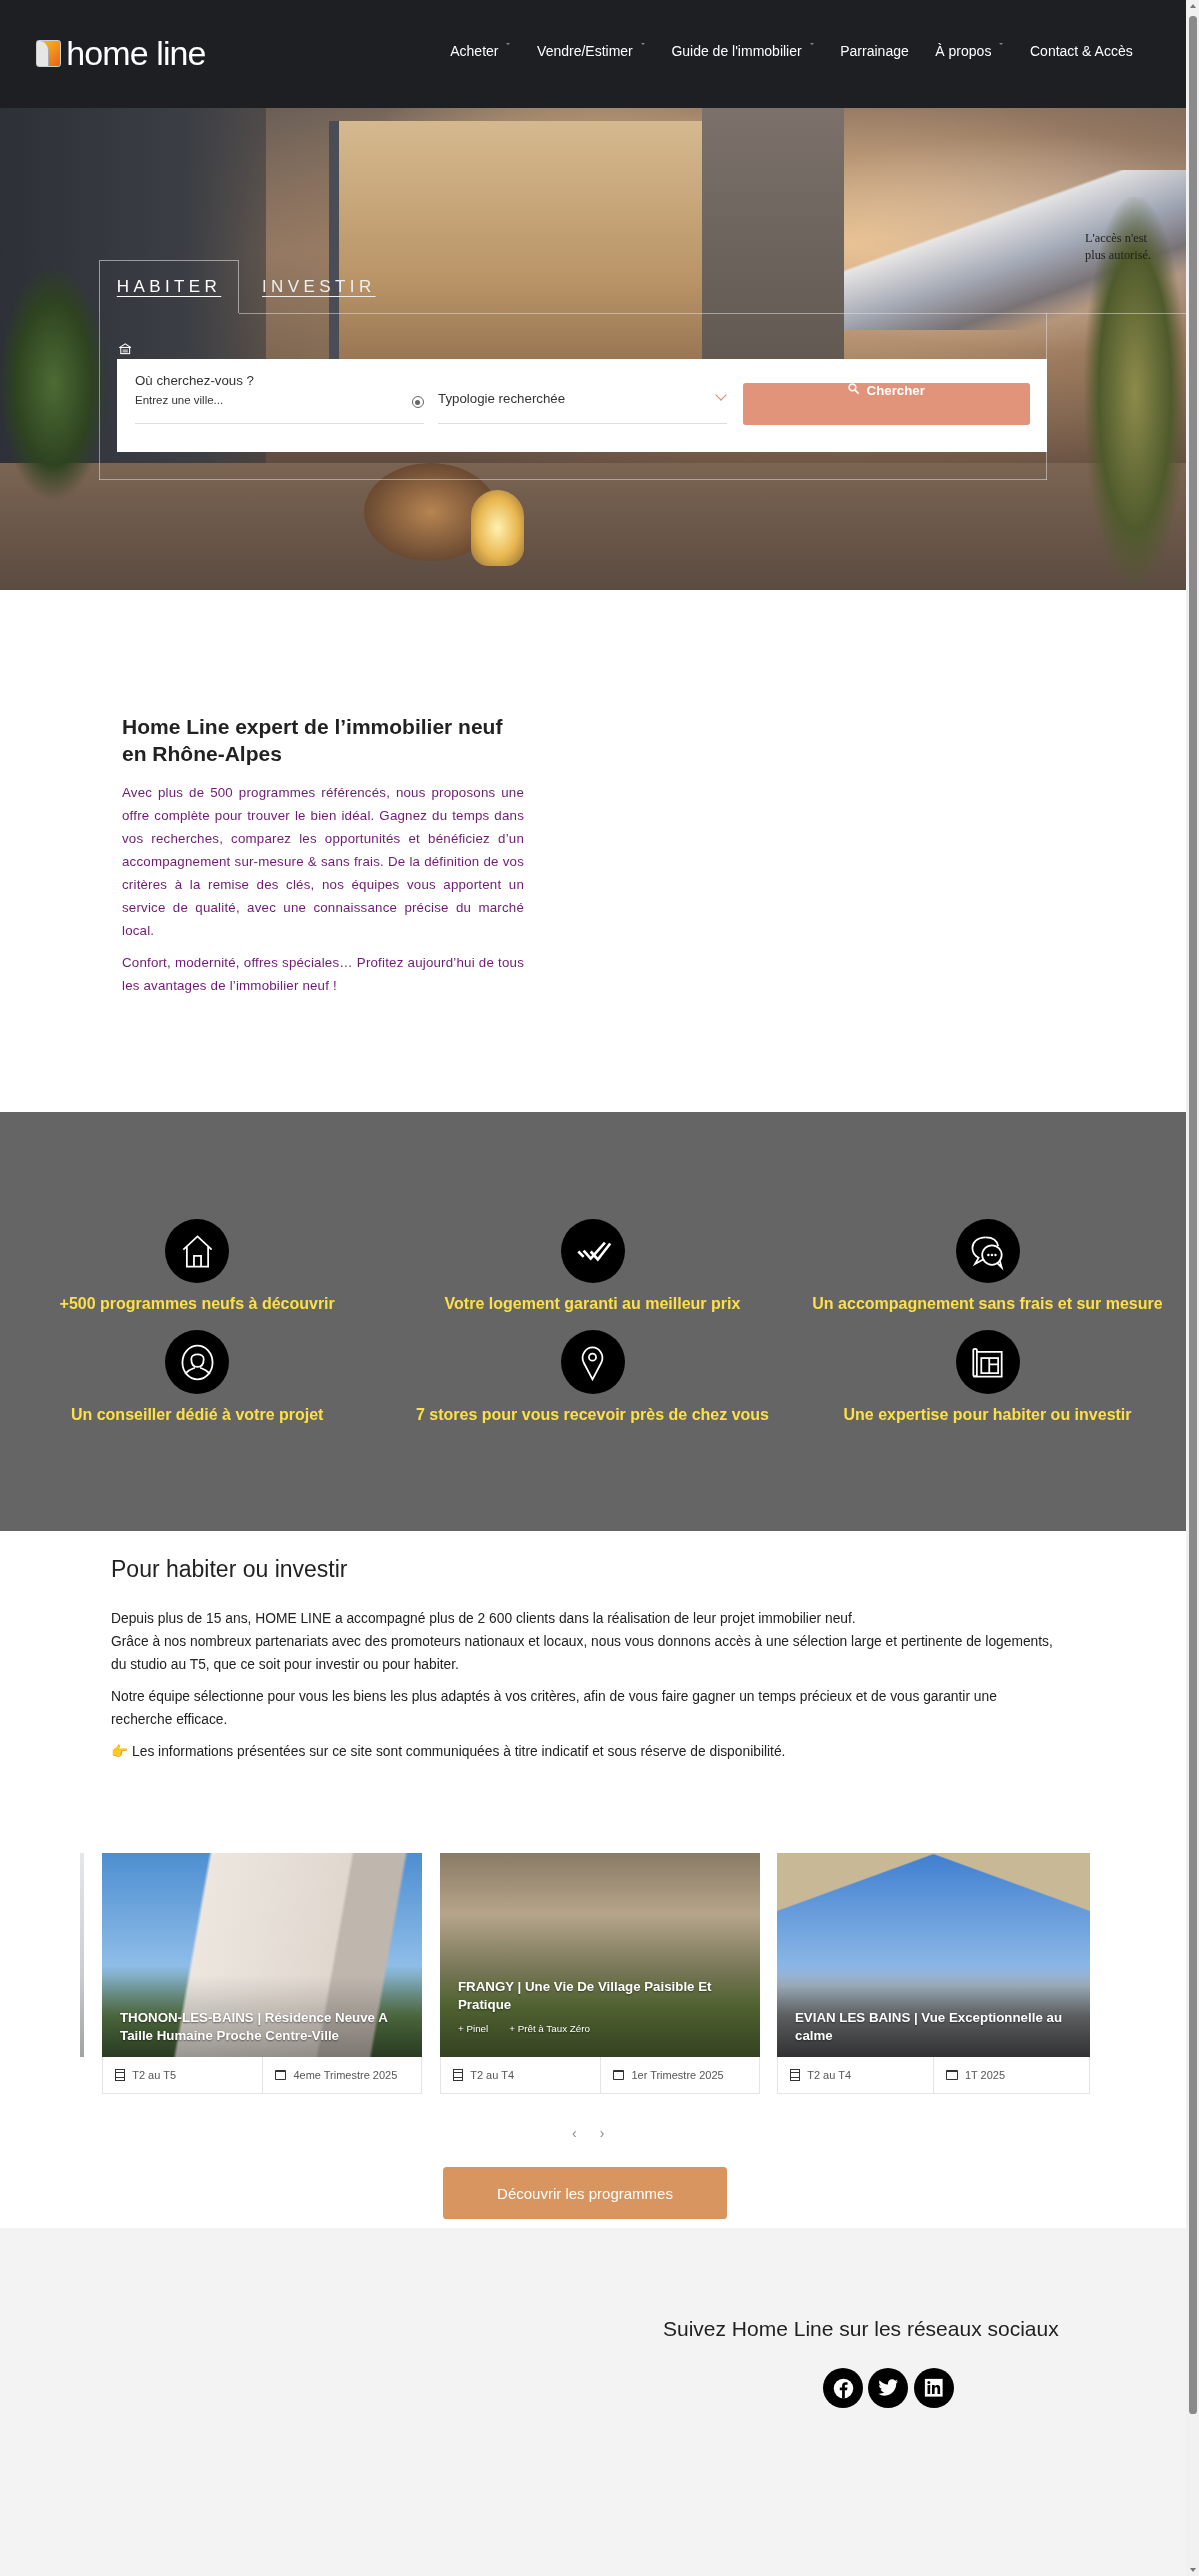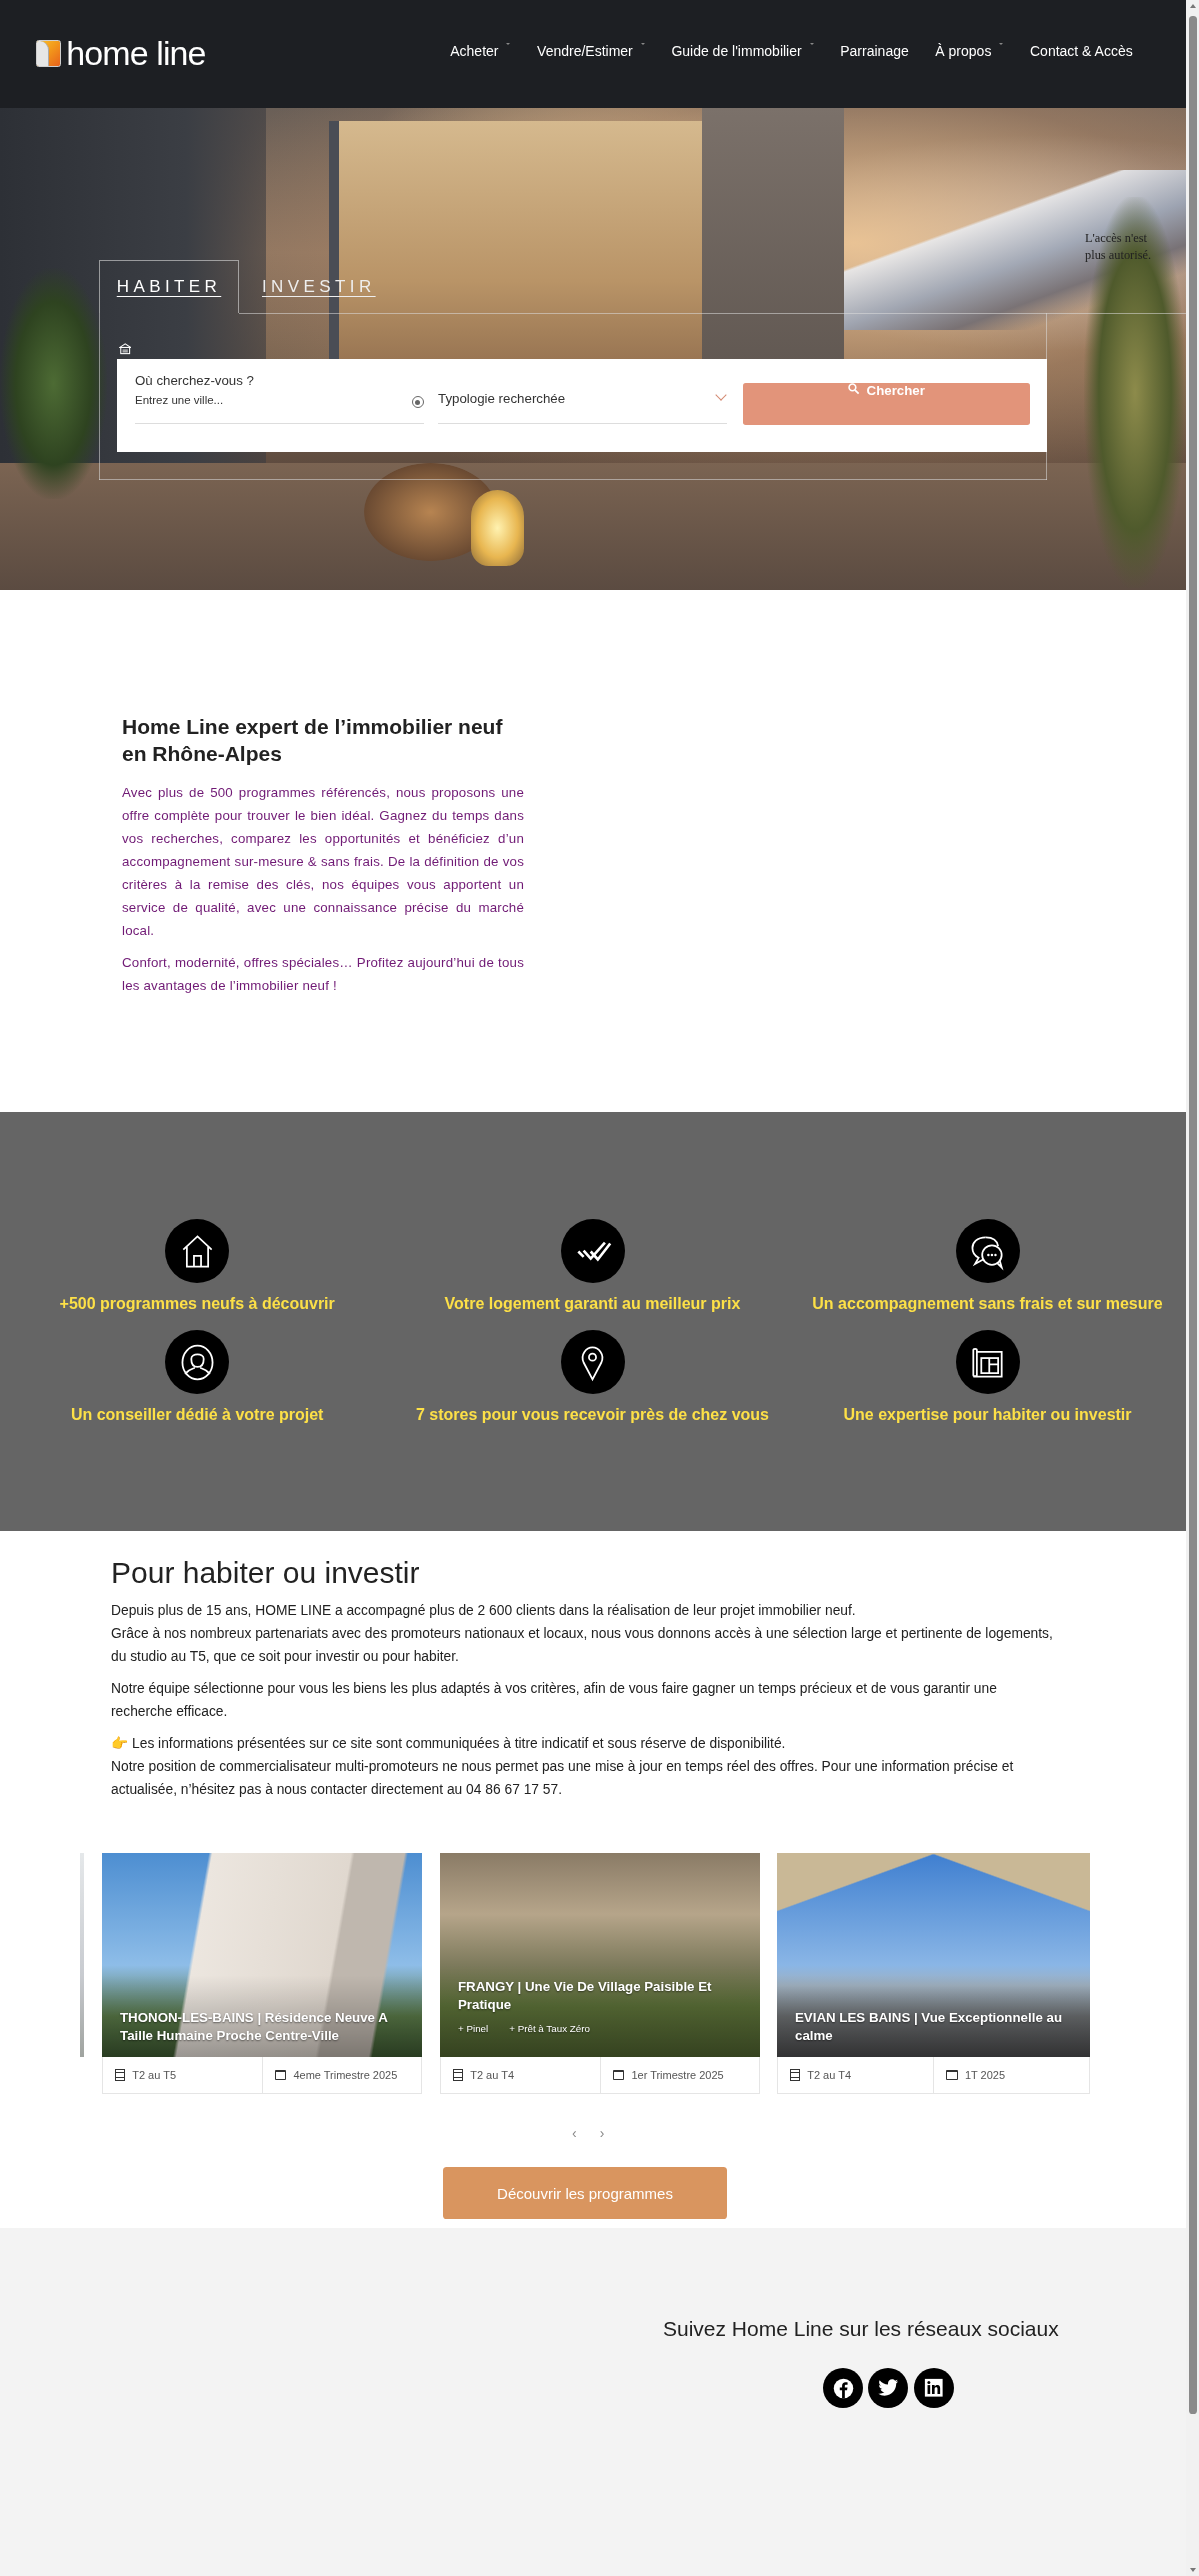--- a/index.html
+++ b/index.html
@@ -64,21 +64,21 @@
   .intro p { font-size: 13.3px; line-height: 23px; color: #701a75; text-align: justify; margin-bottom: 9px; letter-spacing: 0.2px; }
 
   
   .features { position: absolute; left: 0; top: 1112px; width: 1186px; height: 419px; background: #656565; }
   .feature { position: absolute; width: 373px; text-align: center; }
   .feature-icon { width: 64px; height: 64px; border-radius: 50%; background: #000; margin: 0 auto 12.4px; display: flex; align-items: center; justify-content: center; }
   .feature-label { font-size: 16px; color: #fde047; font-weight: 600; }
 
   
   .about { position: absolute; left: 111px; top: 1556px; width: 942px; }
-  .about h2 { font-size: 30px; font-weight: 500; color: #222; margin-bottom: 9px; }
+  .about h2 { font-size: 23px; font-weight: 500; color: #222; margin-bottom: 24px; }
   .about p { font-size: 13.8px; line-height: 23px; color: #222; margin-bottom: 9px; }
 
   
   .carousel { position: absolute; left: 0; top: 1853px; width: 1186px; height: 249px; }
   .prev-card-edge { position: absolute; left: 80px; top: 0; width: 3.6px; height: 204px; background: linear-gradient(180deg, #e5e8ea, #c8cbd0 60%, #9fa39f 100%); }
   .card { position: absolute; top: 0; width: 320px; height: 242px; background: #fff; cursor: pointer; }
   .card-img { position: absolute; left: 0; top: 0; width: 320px; height: 204px; overflow: hidden; }
   .card-title { position: absolute; left: 18px; bottom: 12.4px; width: 284px; font-size: 13.3px; font-weight: bold; color: #fff; line-height: 18px; text-shadow: 0 0.9px 1.8px rgba(0,0,0,0.5); }
   .card-tags { display: flex; gap: 21px; font-size: 9.8px; font-weight: normal; margin-top: 5.3px; }
   .card-footer { position: absolute; left: 0; top: 204px; width: 320px; height: 37px; border: 0.9px solid #e5e5e5; border-top: none; display: flex; }
@@ -277,21 +277,20 @@
   <section class="about">
     <h2>Pour habiter ou investir</h2>
     <p>
       <span>Depuis plus de 15 ans, HOME LINE a accompagné plus de 2 600 clients dans la réalisation de leur projet immobilier neuf.</span><br>
       <span>Grâce à nos nombreux partenariats avec des promoteurs nationaux et locaux, nous vous donnons accès à une sélection large et pertinente de logements, du studio au T5, que ce soit pour investir ou pour habiter.</span>
     </p>
     <p>Notre équipe sélectionne pour vous les biens les plus adaptés à vos critères, afin de vous faire gagner un temps précieux et de vous garantir une recherche efficace.</p>
     <p>
       <span>👉</span>
       <span>Les informations présentées sur ce site sont communiquées à titre indicatif et sous réserve de disponibilité.</span><br>
-      <span>Notre position de commercialisateur multi-promoteurs ne nous permet pas une mise à jour en temps réel des offres. Pour une information précise et actualisée, n’hésitez pas à nous contacter directement au 04 86 67 17 57.</span>
     </p>
   </section>
 
   <section class="carousel">
     <div class="prev-card-edge"></div>
 
     <article class="card" style="left:102px;">
       <div class="card-img img1">
         <div class="card-title">
           <span>THONON-LES-BAINS | Résidence Neuve A Taille Humaine Proche Centre-Ville</span>

